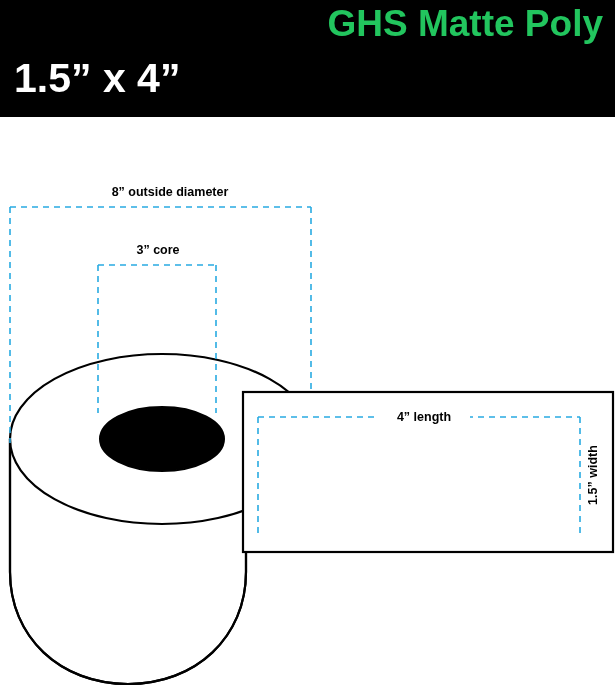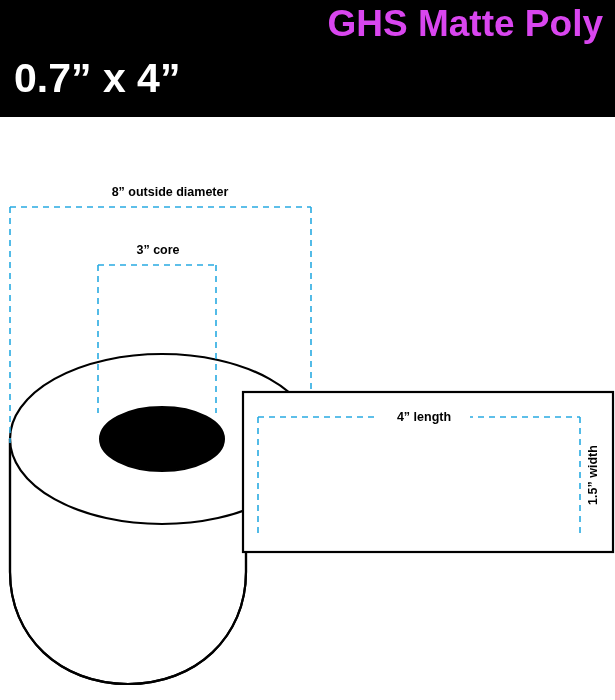--- a/index.html
+++ b/index.html
@@ -21,21 +21,21 @@
     left: 0;
     top: 0;
     width: 615px;
     height: 117px;
     background: #000000;
   }
   #header-title {
     position: absolute;
     right: 12px;
     top: 4px;
-    color: #d946ef;
+    color: #22c55e;
     font-size: 37px;
     font-weight: bold;
     letter-spacing: 0px;
     white-space: nowrap;
     line-height: 1.1;
   }
   #header-size {
     position: absolute;
     left: 14px;
     top: 56px;
@@ -63,21 +63,21 @@
     font-size: 12.5px;
     font-weight: bold;
     fill: #000000;
   }
 </style>
 </head>
 <body>
 
 <div id="header-band">
   <div id="header-title">GHS Matte Poly</div>
-  <div id="header-size">0.7” x 4”</div>
+  <div id="header-size">1.5” x 4”</div>
 </div>
 
 <div id="diagram">
   <svg width="615" height="583" viewBox="0 0 615 583" xmlns="http://www.w3.org/2000/svg">
 
     <g>
 
       <path d="M 10 322 L 10 455 C 10 520 60 567 128 567 C 196 567 246 520 246 455 L 246 322 Z" fill="#ffffff" stroke="#000000" stroke-width="2.2" stroke-linejoin="round"></path>
 
       <ellipse cx="162" cy="322" rx="152" ry="85" fill="#ffffff" stroke="#000000" stroke-width="2.2"></ellipse>

